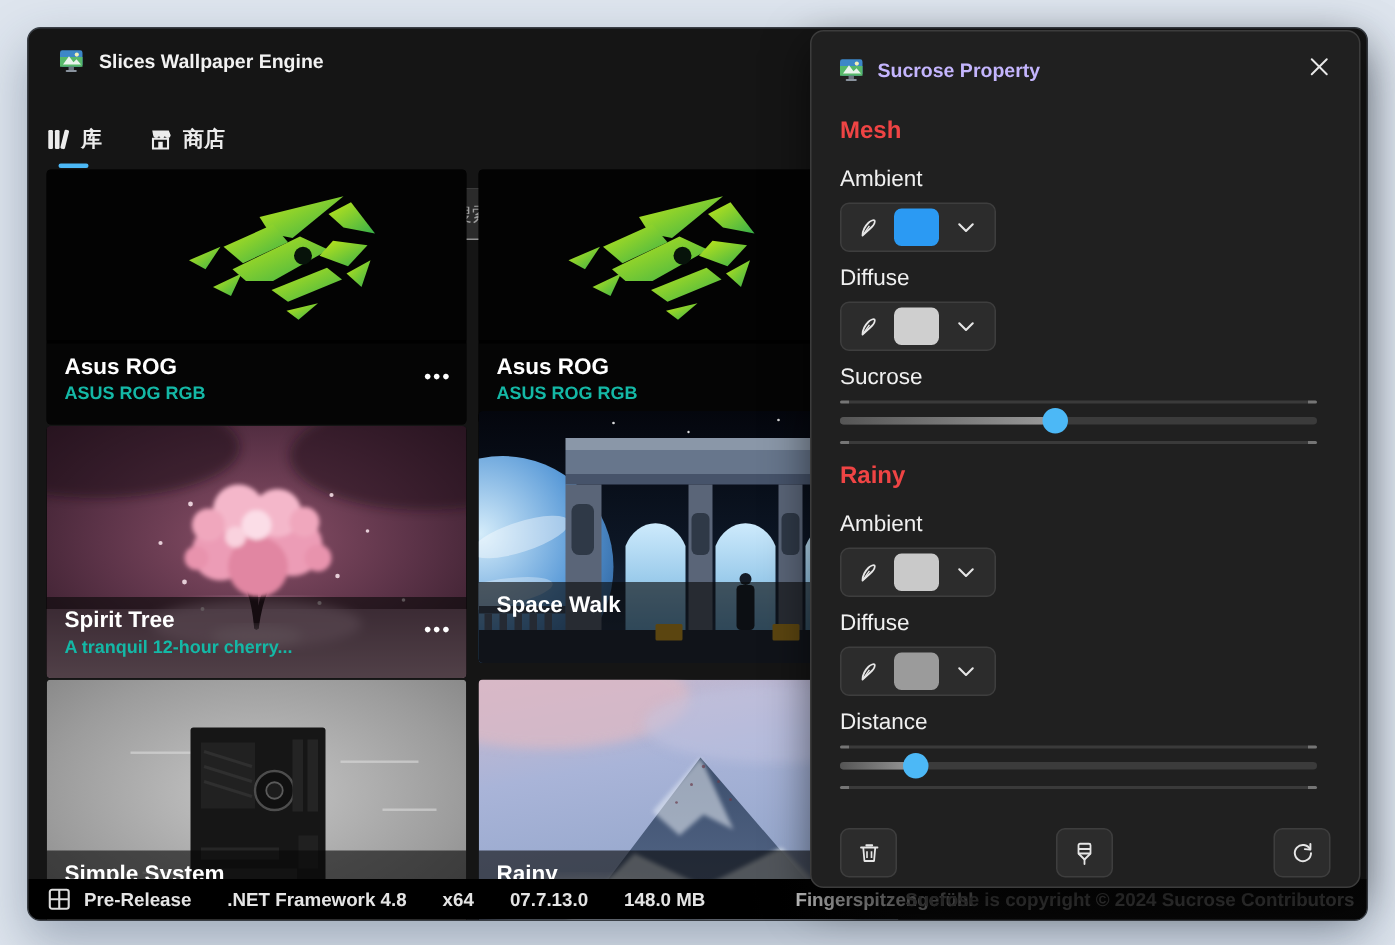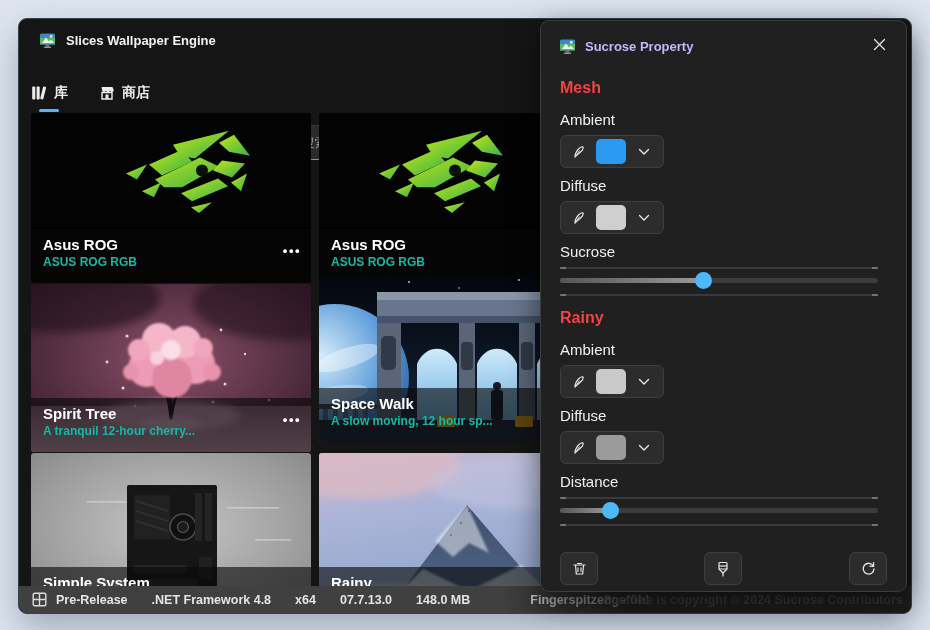--- a/index.html
+++ b/index.html
@@ -35,21 +35,21 @@
   .card .info { position:absolute; left:0; right:0; bottom:0; height:54px;
     background:rgba(8,8,8,.62); padding:6px 12px 0 12px; }
   .card .title { font-size:15px; font-weight:700; color:#fff; line-height:19px; white-space:nowrap; }
   .card .subtitle { font-size:12px; font-weight:700; color:#14b8a6; line-height:16px; white-space:nowrap; }
   .card .more { position:absolute; right:10px; top:14px; color:#fff; font-size:13px;
     font-weight:700; letter-spacing:1.5px; cursor:pointer; }
   .card.tall { height:168px; } .card.tall svg.thumb { height:168px; }
   .card .full-img { position:absolute; inset:0; }
 
   
-  .statusbar { position:absolute; left:0; bottom:0; width:100%; height:27px; background:#404040;
+  .statusbar { position:absolute; left:0; bottom:0; width:100%; height:27px; background:#000000;
     display:flex; align-items:center; gap:0; z-index:5; }
   .status-item { color:#e4e4e4; font-size:12.5px; font-weight:600; margin-right:24px; white-space:nowrap; }
   .status-copy { position:absolute; right:8px; color:#8b8b8b; font-size:12.5px; font-weight:600; white-space:nowrap; }
   .status-shadow { position:absolute; right:0; bottom:0; width:410px; height:27px; z-index:6;
     background:linear-gradient(to right, rgba(21,21,21,0), rgba(10,10,10,.66) 30%); pointer-events:none; }
 
   
   .panel { position:absolute; left:540px; top:20px; width:367px; height:572px;
     background:#202020; border:1px solid #3c3c3c; border-radius:9px; z-index:10;
     box-shadow:0 10px 30px rgba(0,0,0,.55); }
@@ -302,21 +302,20 @@
           <rect x="24" y="135" width="5" height="12"></rect>
             <rect x="34" y="135" width="5" height="12"></rect>
           <rect x="44" y="135" width="5" height="12"></rect>
         </g>
         <rect y="146" width="280" height="22" fill="#1d2736"></rect>
         <rect x="118" y="142" width="18" height="11" rx="1" fill="#e2a91e"></rect>
         <rect x="196" y="142" width="18" height="11" rx="1" fill="#e2a91e"></rect>
       </svg>
       <div class="info">
         <div class="title">Space Walk</div>
-        <div class="subtitle">A slow moving, 12 hour sp...</div>
         <div class="more">•••</div>
       </div>
     </div>
 
     <div class="card tall" style="left:300px; top:434px;">
       <svg class="thumb full-img" viewBox="0 0 280 168" preserveAspectRatio="none">
         <rect width="280" height="168" fill="url(#rainySky)"></rect>
         <ellipse cx="46" cy="12" rx="95" ry="34" fill="#dcb9c4" opacity="0.75" filter="url(#b3)"></ellipse>
         <ellipse cx="200" cy="30" rx="90" ry="26" fill="#c3c4e0" opacity="0.5" filter="url(#b3)"></ellipse>
         <polygon points="0,168 60,168 148,52 248,168 280,168" fill="url(#mtn)"></polygon>

